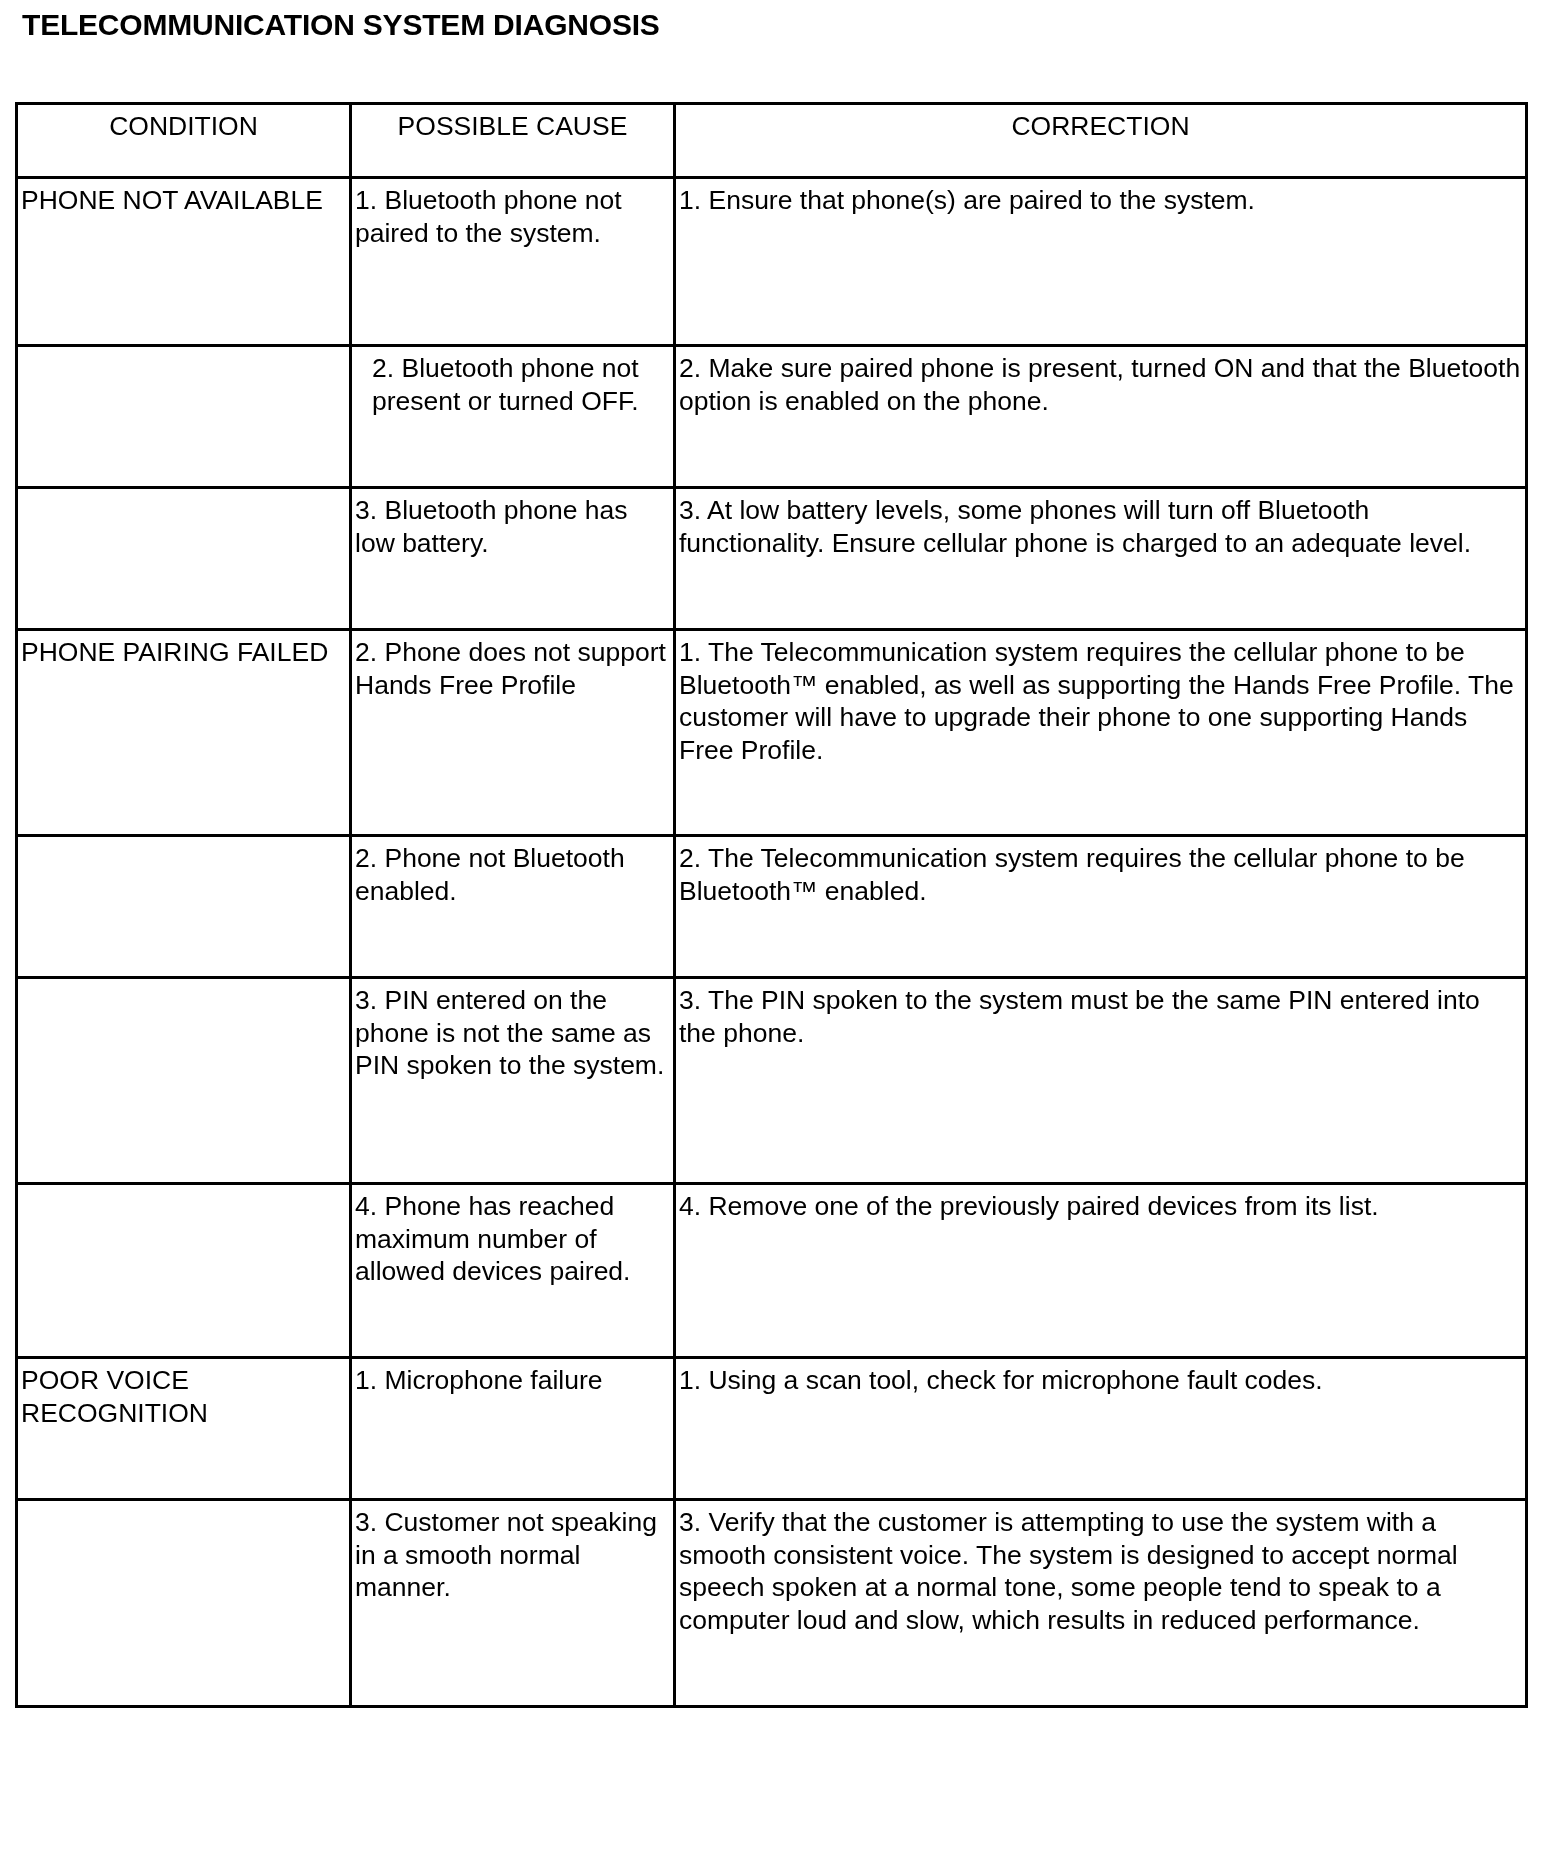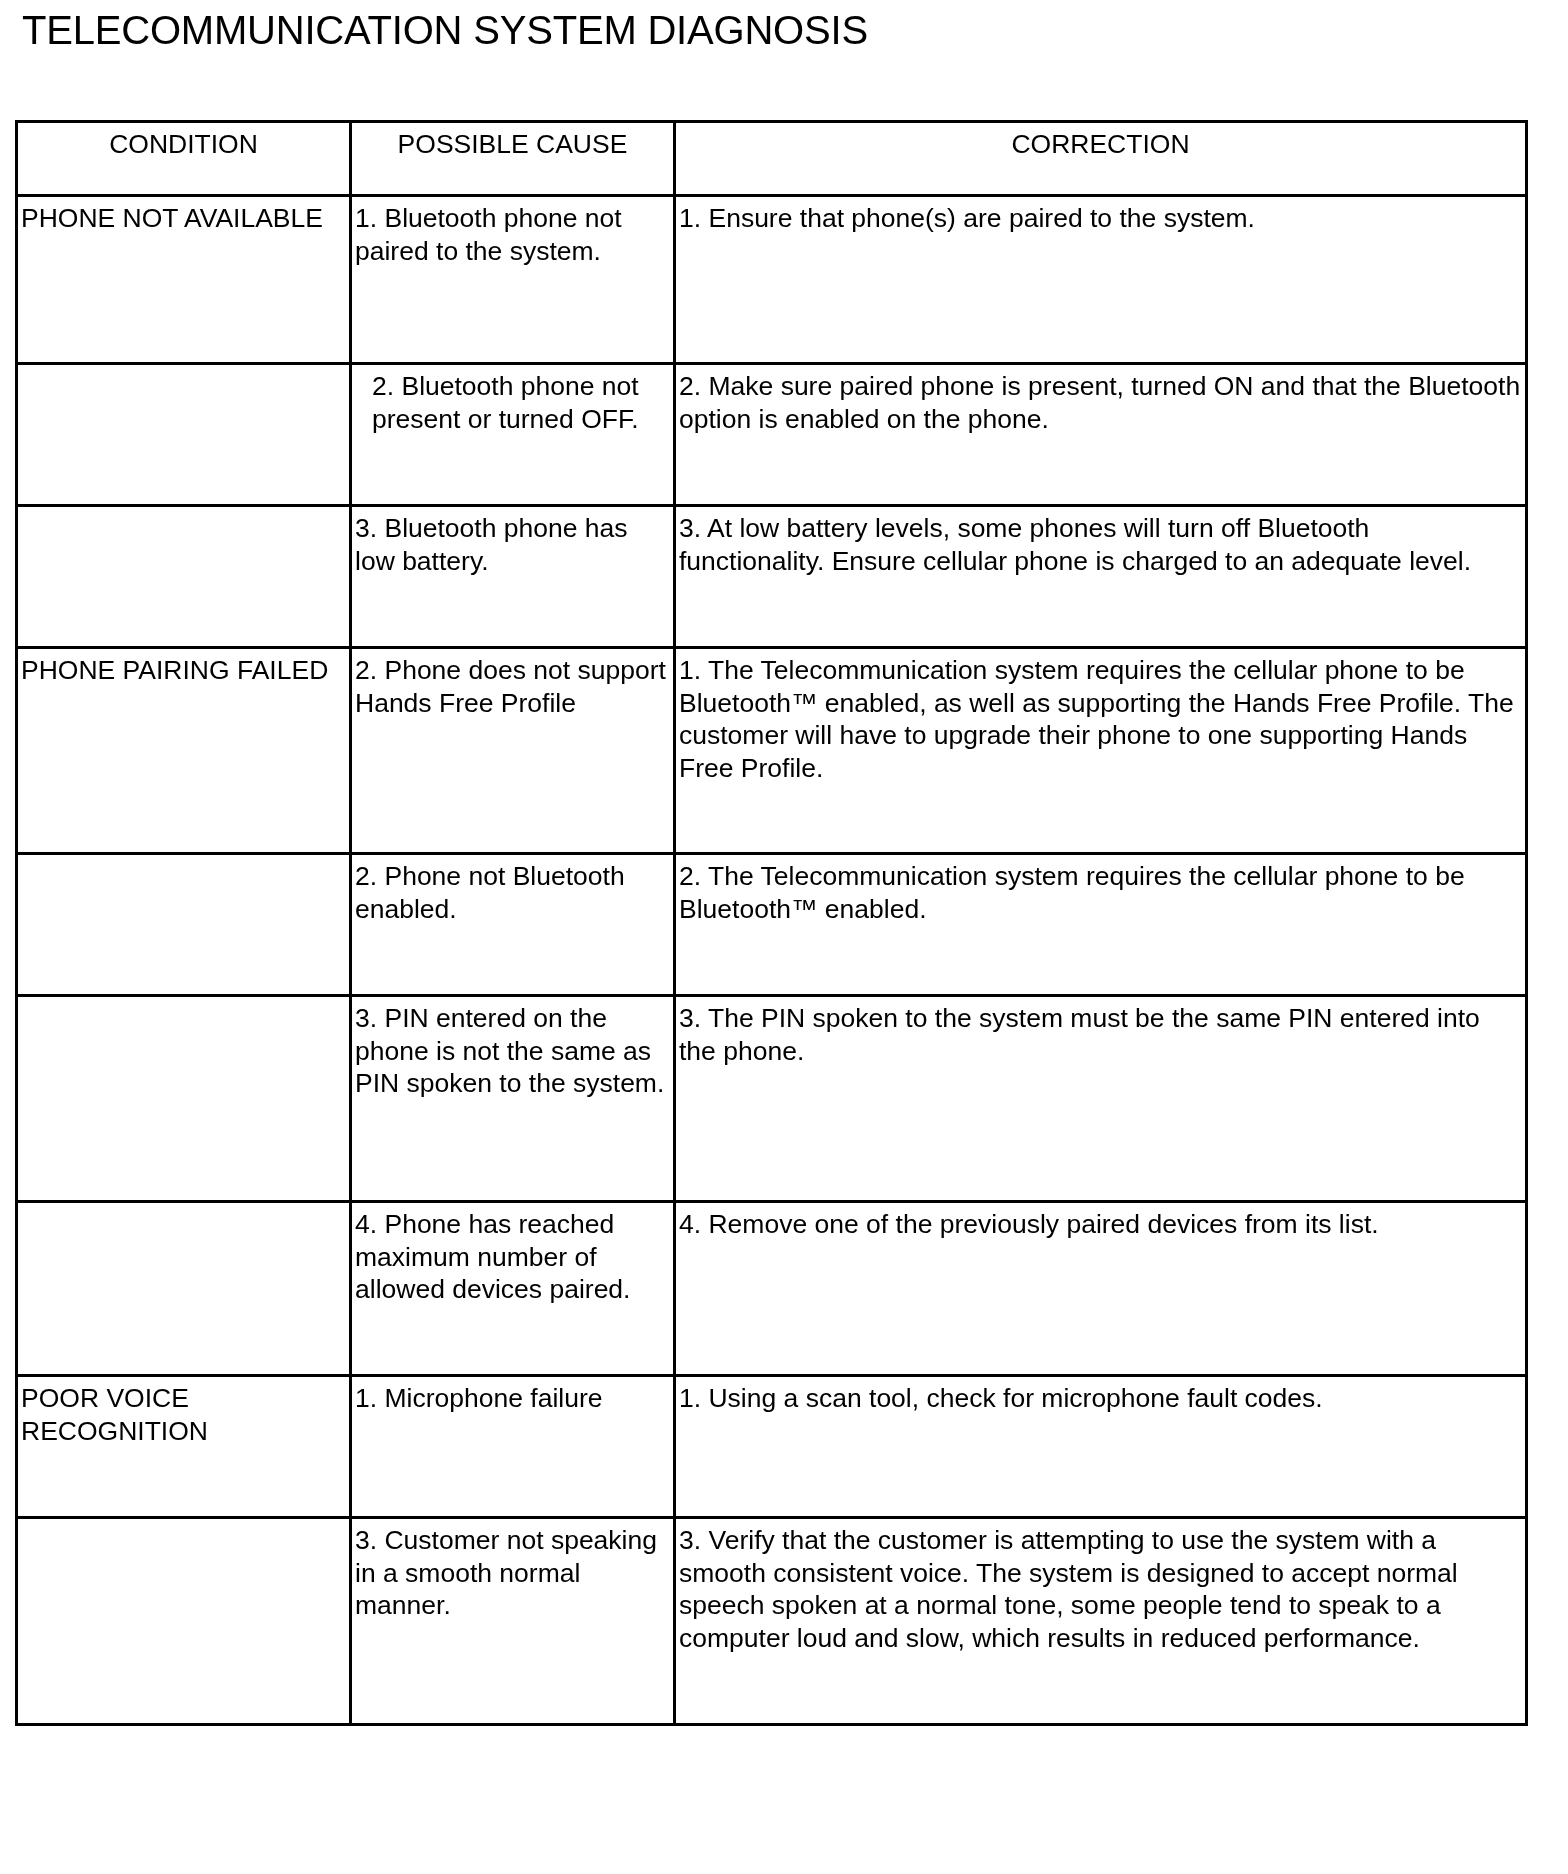--- a/index.html
+++ b/index.html
@@ -12,30 +12,30 @@
       height: 1874px;
       position: relative;
       font-family: "Liberation Sans", sans-serif;
       color: #000000;
       overflow: hidden;
     }
     .doc-title {
       position: absolute;
       left: 22px;
       top: 8px;
-      font-size: 40px;
-      font-weight: normal;
+      font-size: 30px;
+      font-weight: bold;
       letter-spacing: -0.2px;
       margin: 0;
       white-space: nowrap;
     }
     table.diag {
       position: absolute;
       left: 15px;
-      top: 120px;
+      top: 102px;
       border-collapse: collapse;
       table-layout: fixed;
       width: 1510px;
     }
     table.diag col.c1 { width: 334px; }
     table.diag col.c2 { width: 324px; }
     table.diag col.c3 { width: 852px; }
     table.diag th, table.diag td {
       border: 3px solid #000000;
       vertical-align: top;

